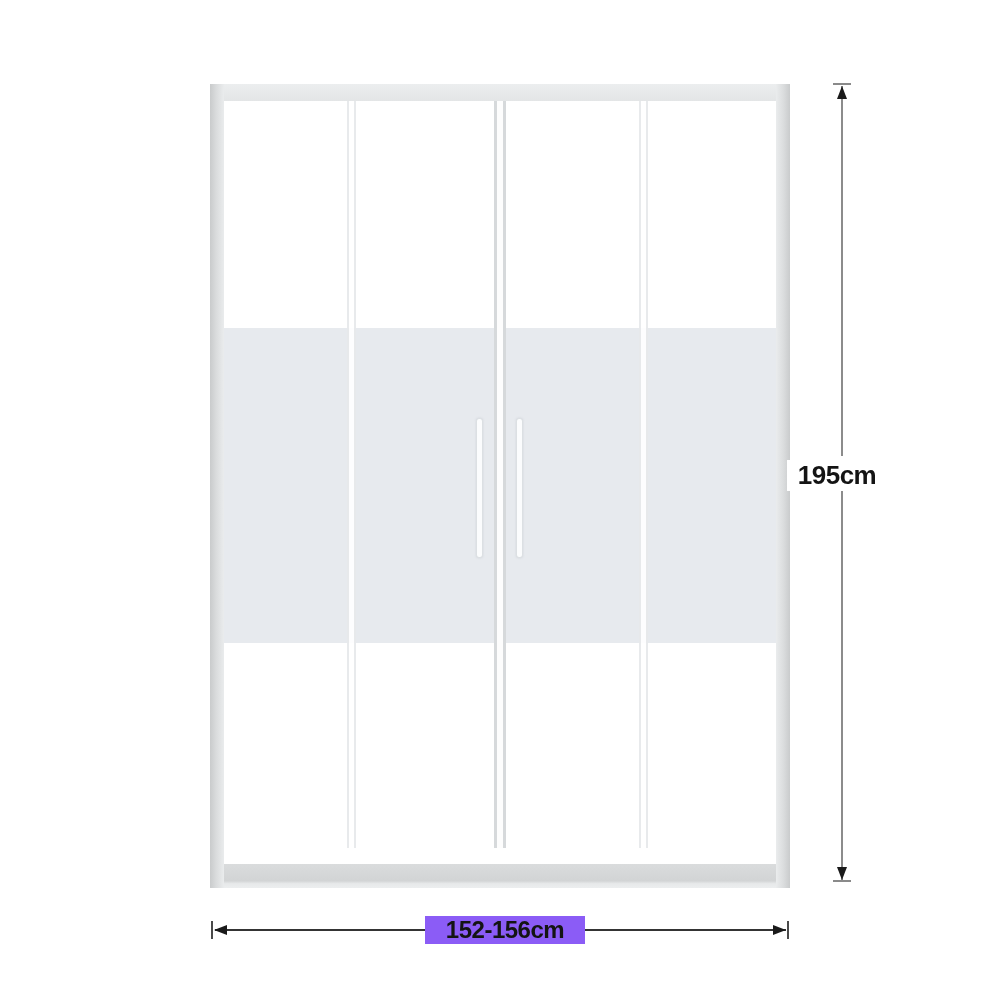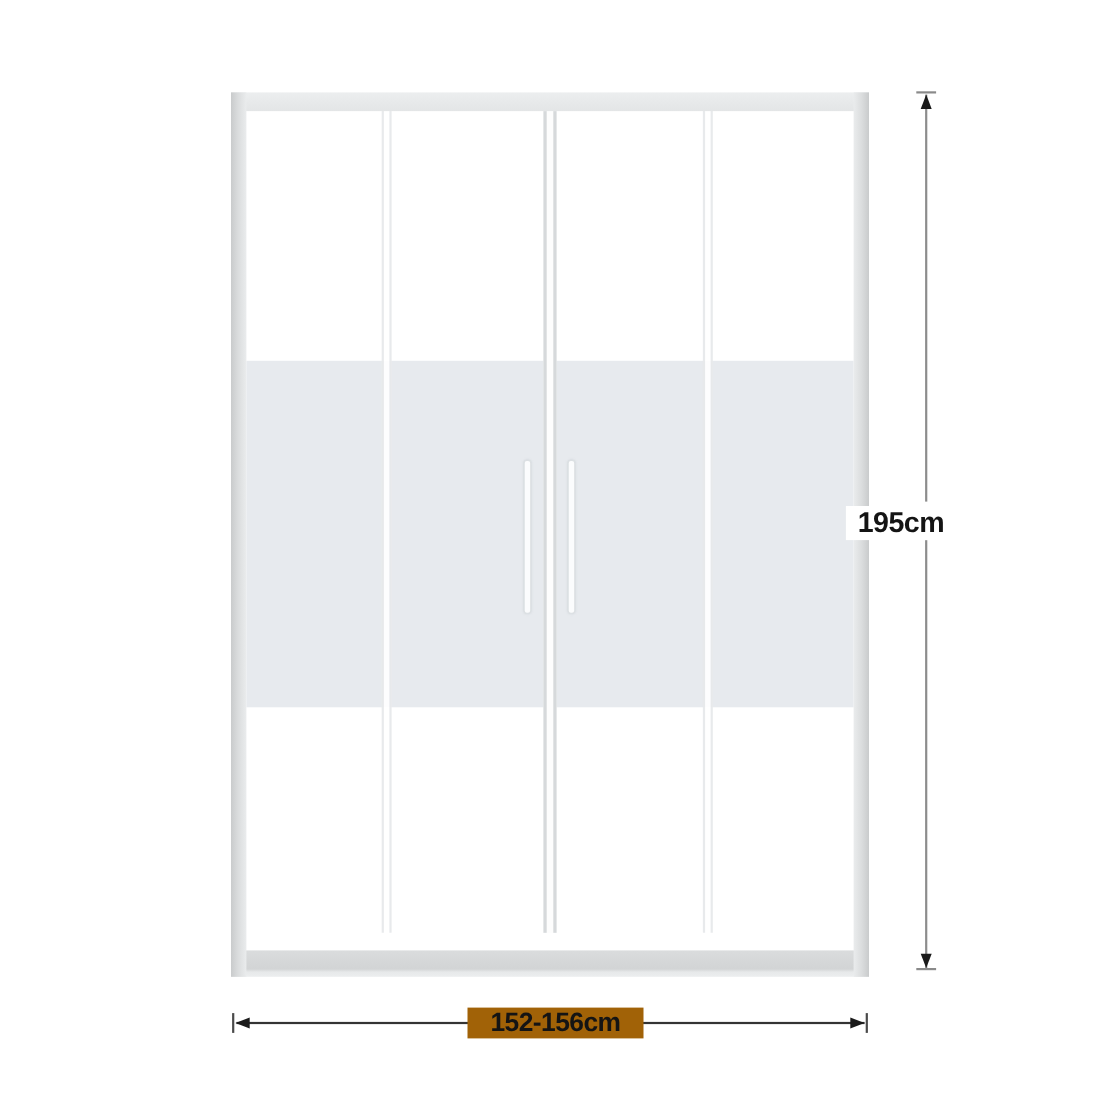--- a/index.html
+++ b/index.html
@@ -106,21 +106,21 @@
     border-bottom: 13px solid #1a1a1a;
   }
   .arrow-down {
     position: absolute; left: 837px; top: 867px;
     width: 0; height: 0;
     border-left: 5px solid transparent;
     border-right: 5px solid transparent;
     border-top: 13px solid #1a1a1a;
   }
   .height-label {
-    position: absolute; left: 769px; top: 460px;
+    position: absolute; left: 787px; top: 460px;
     width: 100px;
     text-align: center;
     font-size: 26px;
     font-weight: bold;
     letter-spacing: -0.5px;
     color: #141414;
     background: #ffffff;
   }
 
   .dim-line-h {
@@ -150,21 +150,21 @@
     border-left: 13px solid #1a1a1a;
   }
   .width-label {
     position: absolute; left: 425px; top: 916px;
     width: 160px;
     text-align: center;
     font-size: 24px;
     font-weight: bold;
     letter-spacing: -0.5px;
     color: #141414;
-    background: #a16207;
+    background: #8b5cf6;
   }
 </style>
 </head>
 <body>
 
 <div class="scene">
 
   <div class="door">
     <div class="glass">
       <div class="glass-pane pane-1"></div>

